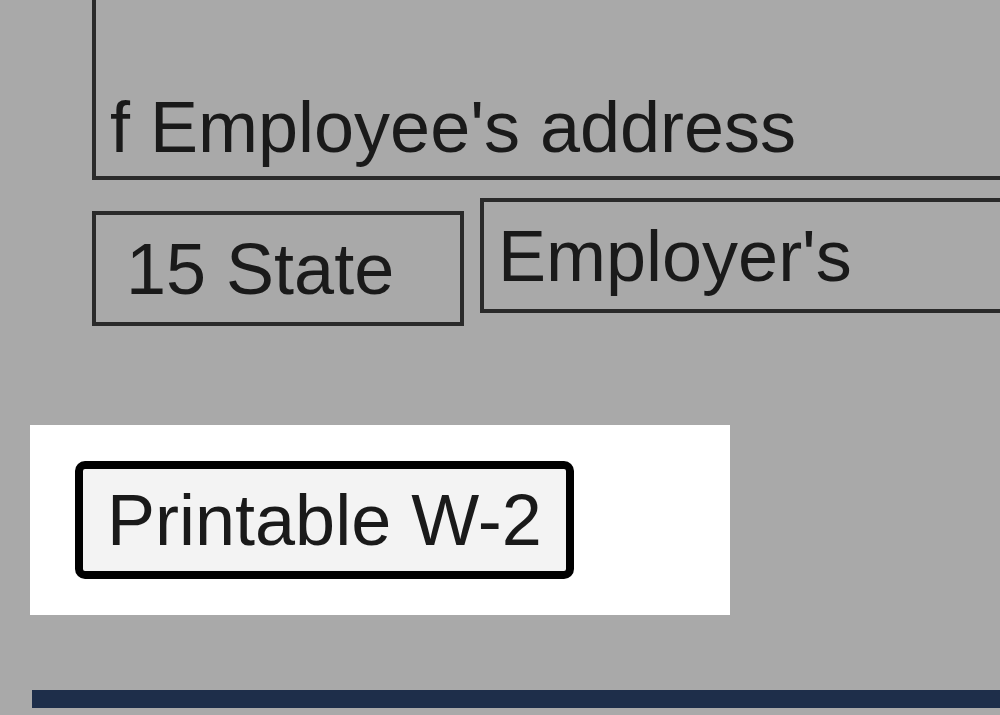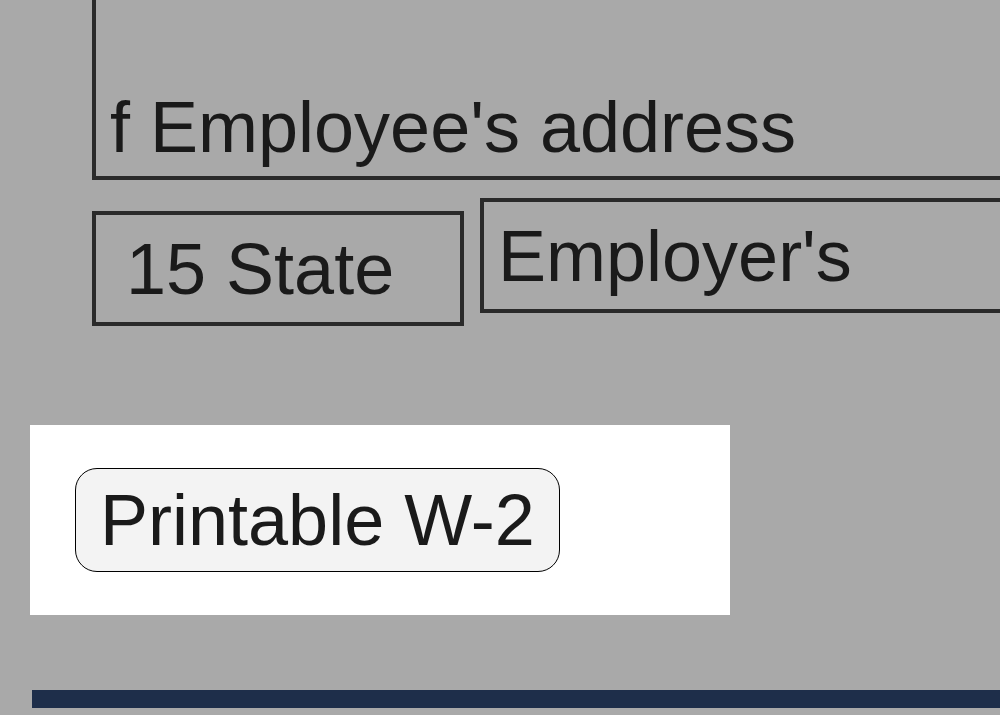--- a/index.html
+++ b/index.html
@@ -56,22 +56,22 @@
       top: 425px;
       width: 700px;
       height: 190px;
       background: #ffffff;
       display: flex;
       align-items: center;
       padding-left: 45px;
     }
     .print-button {
       background: #f3f3f3;
-      border: 1px solid #000000;
-      border-radius: 22px;
+      border: 8px solid #000000;
+      border-radius: 10px;
       padding: 10px 24px;
       font-size: 72px;
       font-family: Verdana, Geneva, sans-serif;
       color: #1a1a1a;
       cursor: pointer;
     }
     .bottom-line {
       position: absolute;
       left: 32px;
       top: 690px;

